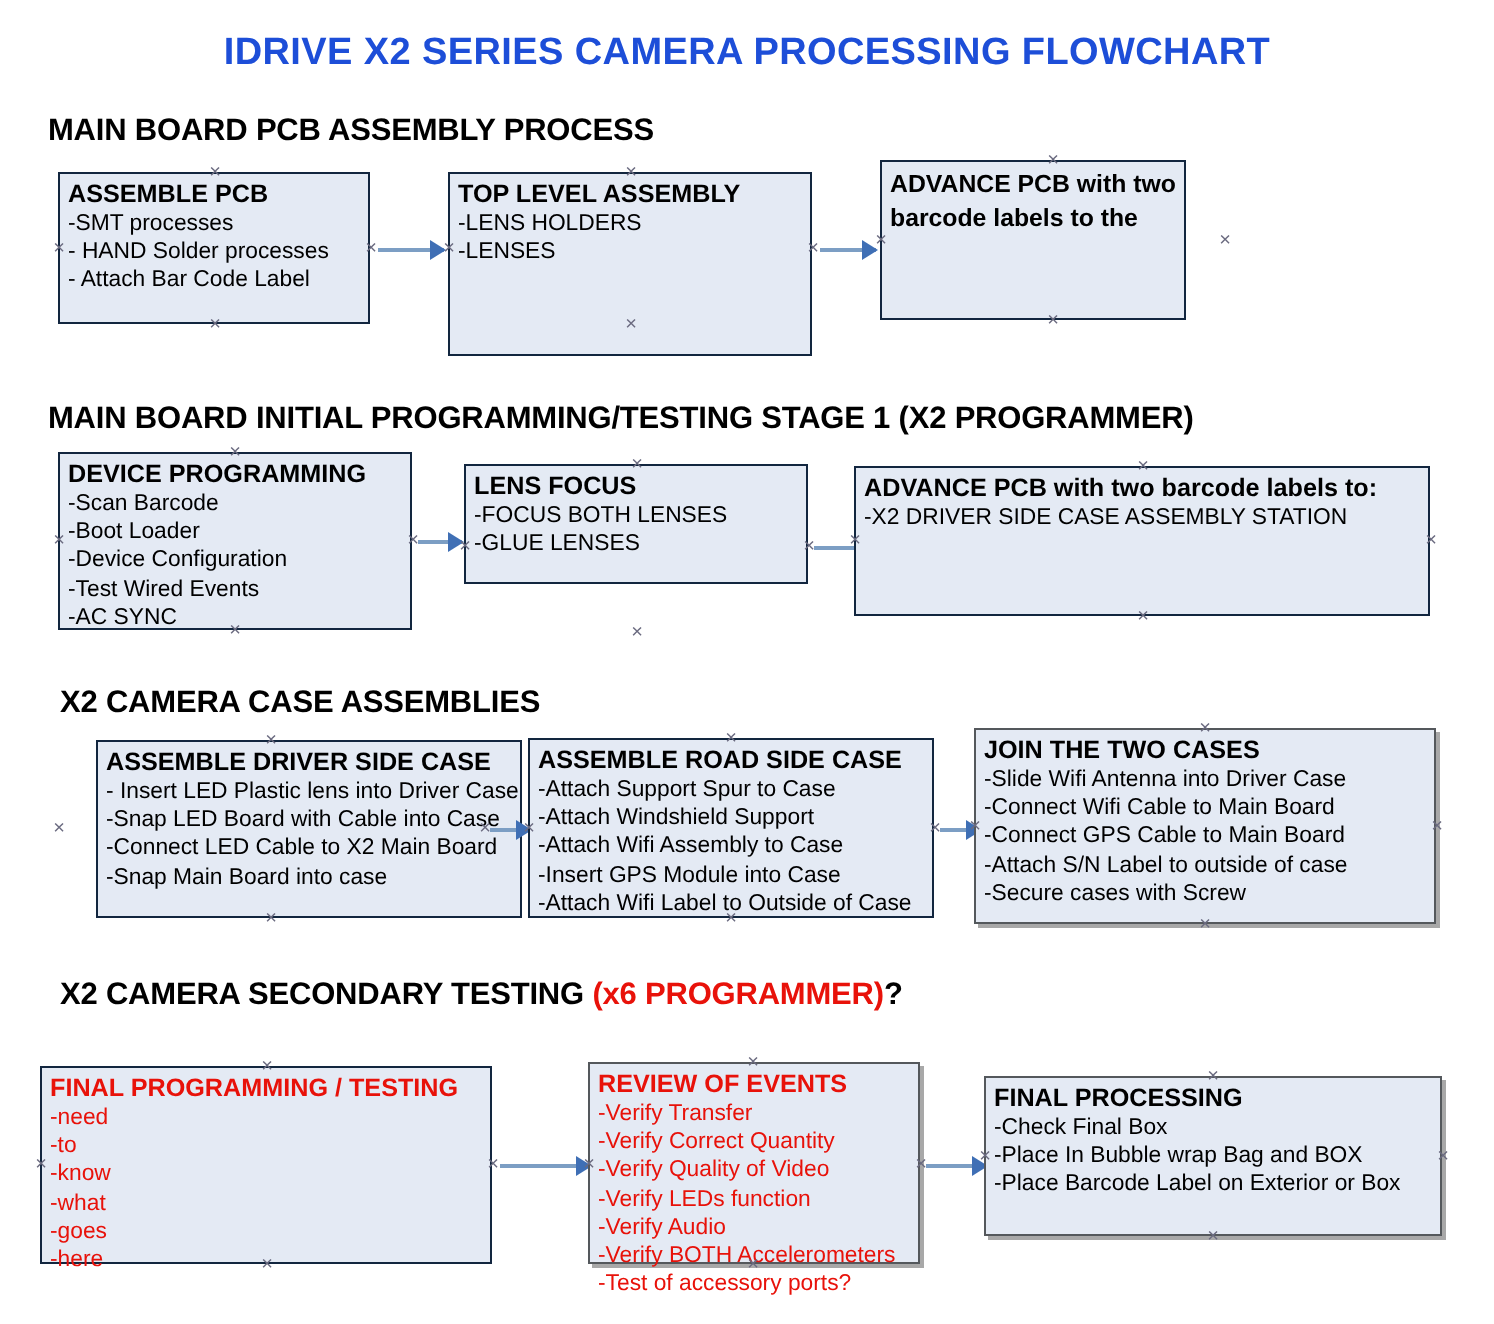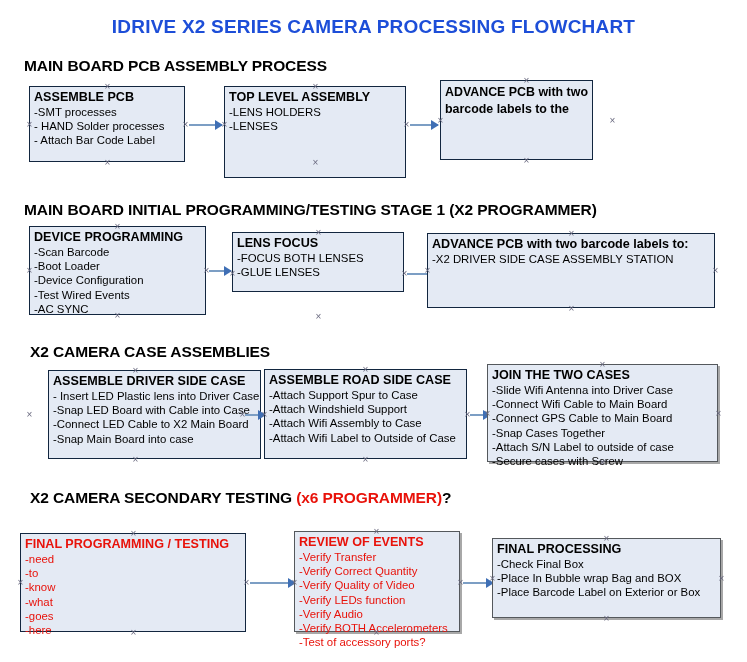--- a/index.html
+++ b/index.html
@@ -213,35 +213,35 @@
   <div class="abs handle" style="left:25px; top:410px;"></div>
   <div class="abs handle" style="left:238px; top:410px;"></div>
 
   <div class="abs arrow" style="left:245px; top:414px; width:20px;"></div>
 
   <div class="abs pbox" style="left:264px; top:369px; width:203px; height:90px;">
     <div class="btitle">ASSEMBLE ROAD SIDE CASE</div>
     <div class="bline">-Attach Support Spur to Case</div>
     <div class="bline">-Attach Windshield Support</div>
     <div class="bline">-Attach Wifi Assembly to Case</div>
+    <div class="bline">-Insert GPS Module into Case</div>
     <div class="bline">-Attach Wifi Label to Outside of Case</div>
   </div>
   <div class="abs handle" style="left:361px; top:365px;"></div>
   <div class="abs handle" style="left:361px; top:455px;"></div>
   <div class="abs handle" style="left:260px; top:410px;"></div>
   <div class="abs handle" style="left:463px; top:410px;"></div>
 
   <div class="abs arrow" style="left:470px; top:414px; width:20px;"></div>
 
   <div class="abs pbox shadowed" style="left:487px; top:364px; width:231px; height:98px;">
     <div class="btitle">JOIN THE TWO CASES</div>
     <div class="bline">-Slide Wifi Antenna into Driver Case</div>
     <div class="bline">-Connect Wifi Cable to Main Board</div>
     <div class="bline">-Connect GPS Cable to Main Board</div>
-    <div class="bline">-Snap Cases Together</div>
     <div class="bline">-Attach S/N Label to outside of case</div>
     <div class="bline">-Secure cases with Screw</div>
   </div>
   <div class="abs handle" style="left:598px; top:360px;"></div>
   <div class="abs handle" style="left:598px; top:458px;"></div>
   <div class="abs handle" style="left:483px; top:409px;"></div>
   <div class="abs handle" style="left:714px; top:409px;"></div>
 
   <div class="abs section-header" style="left:30px; top:489px;">
     <span>X2 CAMERA SECONDARY TESTING </span><span class="accent">(x6 PROGRAMMER)</span><span class="tail">?</span>

